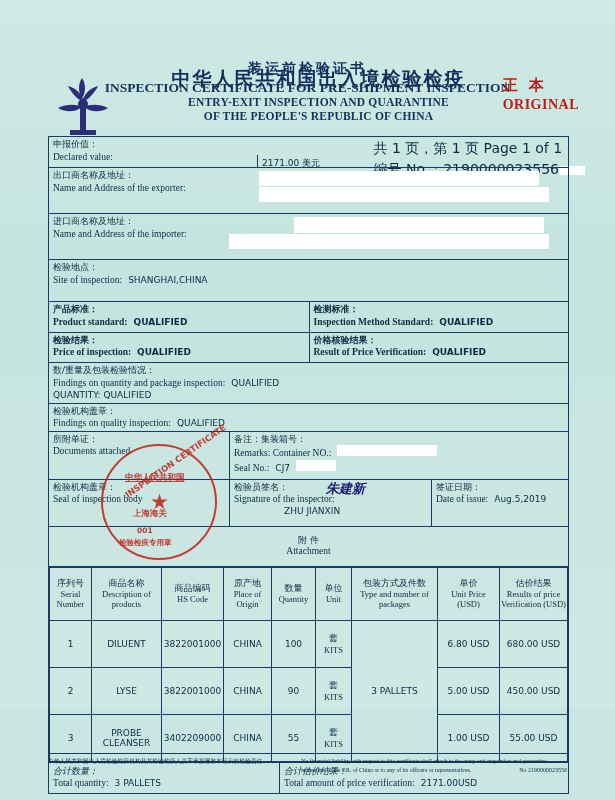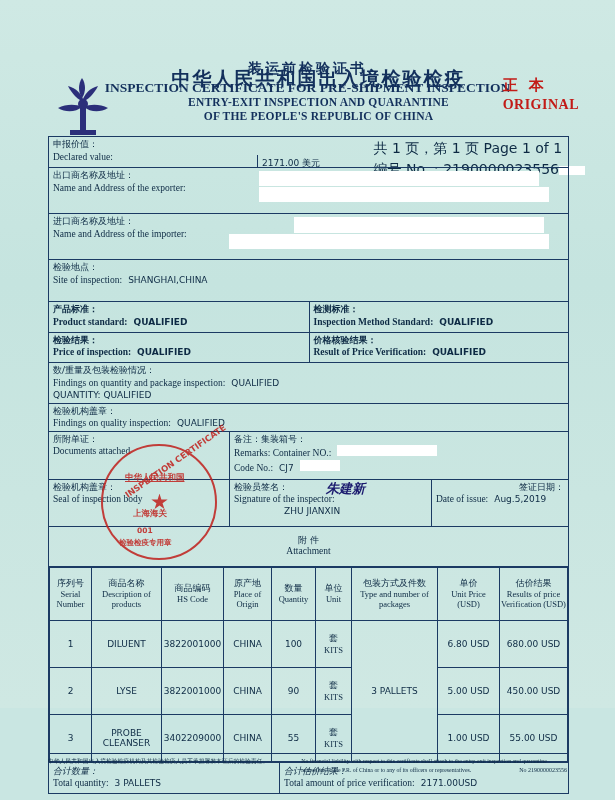--- a/index.html
+++ b/index.html
@@ -281,21 +281,21 @@
           <div class="lbl-cn">所附单证：</div>
           <div class="lbl-en">Documents attached</div>
         </div>
         <div class="cell" style="flex:1;position:relative;">
           <div class="lbl-cn">备注：集装箱号：</div>
           <div class="inline">
             <span class="lbl-en">Remarks: Container NO.:</span>
             <span class="white-block" style="width:100px;"></span>
           </div>
           <div class="inline">
-            <span class="lbl-en">Code No.:</span>
+            <span class="lbl-en">Seal No.:</span>
             <span class="val">CJ7</span>
             <span class="white-block" style="width:40px;"></span>
           </div>
         </div>
       </div>
 
       <div class="row sealrow">
         <div class="cell" style="width:172px;position:relative;">
           <div class="lbl-cn">检验机构盖章：</div>
           <div class="lbl-en">Seal of inspection body</div>
@@ -308,21 +308,21 @@
               <span style="left:16px;top:92px;font-size:7.5px;">检验检疫专用章</span>
             </div>
           </div>
         </div>
         <div class="cell" style="flex:1;">
           <div class="lbl-cn">检验员签名：</div>
           <div class="lbl-en">Signature of the inspector:</div>
           <div class="handwrite" style="position:absolute;left:96px;top:0;">朱建新</div>
           <div class="sig" style="margin-left:50px;">ZHU JIANXIN</div>
         </div>
-        <div class="cell" style="width:128px;text-align:right;">
+        <div class="cell" style="width:128px;">
           <div class="lbl-cn">签证日期：</div>
           <div class="inline">
             <span class="lbl-en">Date of issue:</span>
             <span class="val">Aug.5,2019</span>
           </div>
         </div>
       </div>
 
       <div class="row">
         <div class="cell attach" style="flex:1;">

